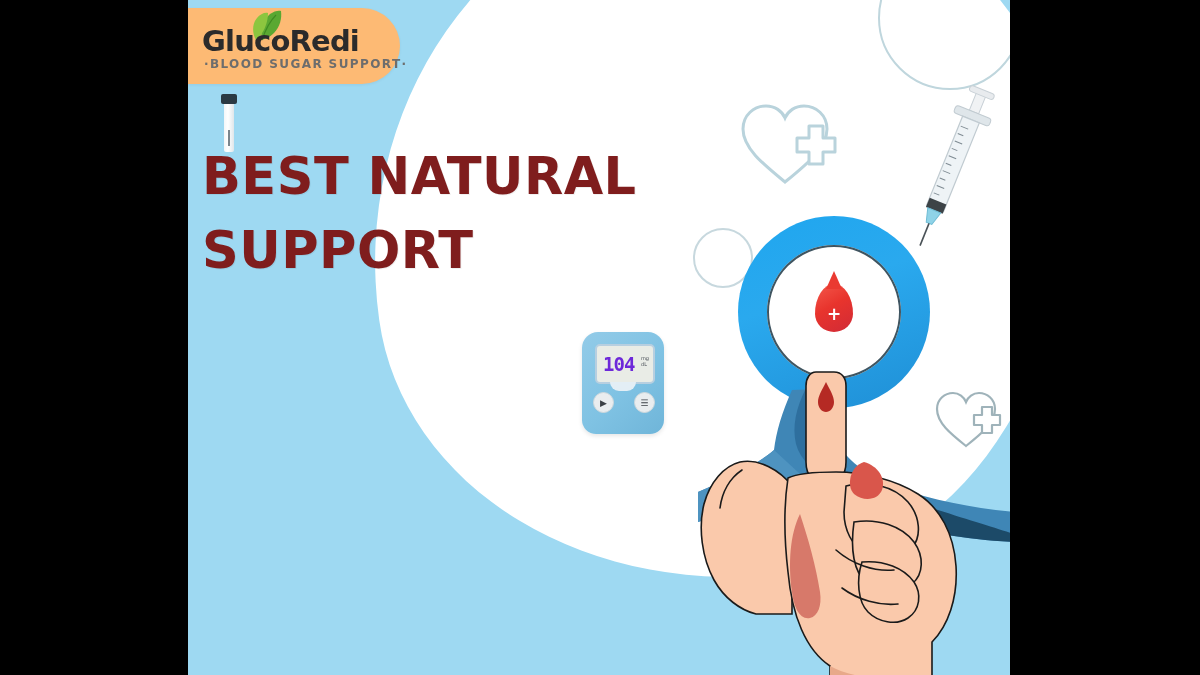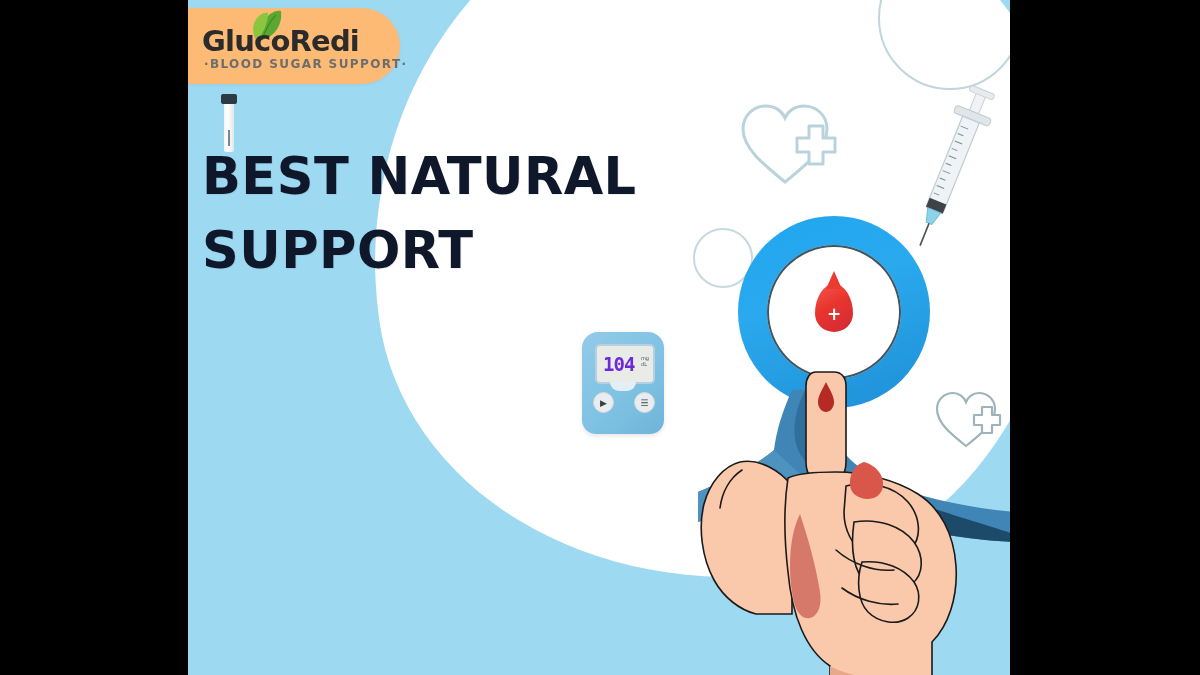--- a/index.html
+++ b/index.html
@@ -133,21 +133,21 @@
     top: 140px;
     width: 540px;
     z-index: 25;
   }
   .headline .line {
     font-family: "DejaVu Sans", sans-serif;
     font-weight: bold;
     font-size: 51px;
     line-height: 74px;
     letter-spacing: 0.5px;
-    color: #0f172a;
+    color: #7f1d1d;
     white-space: nowrap;
     text-shadow: 1px 1px 0 rgba(0,0,0,0.06);
   }
 
   
   .meter {
     position: absolute;
     left: 394px;
     top: 332px;
     width: 82px;

